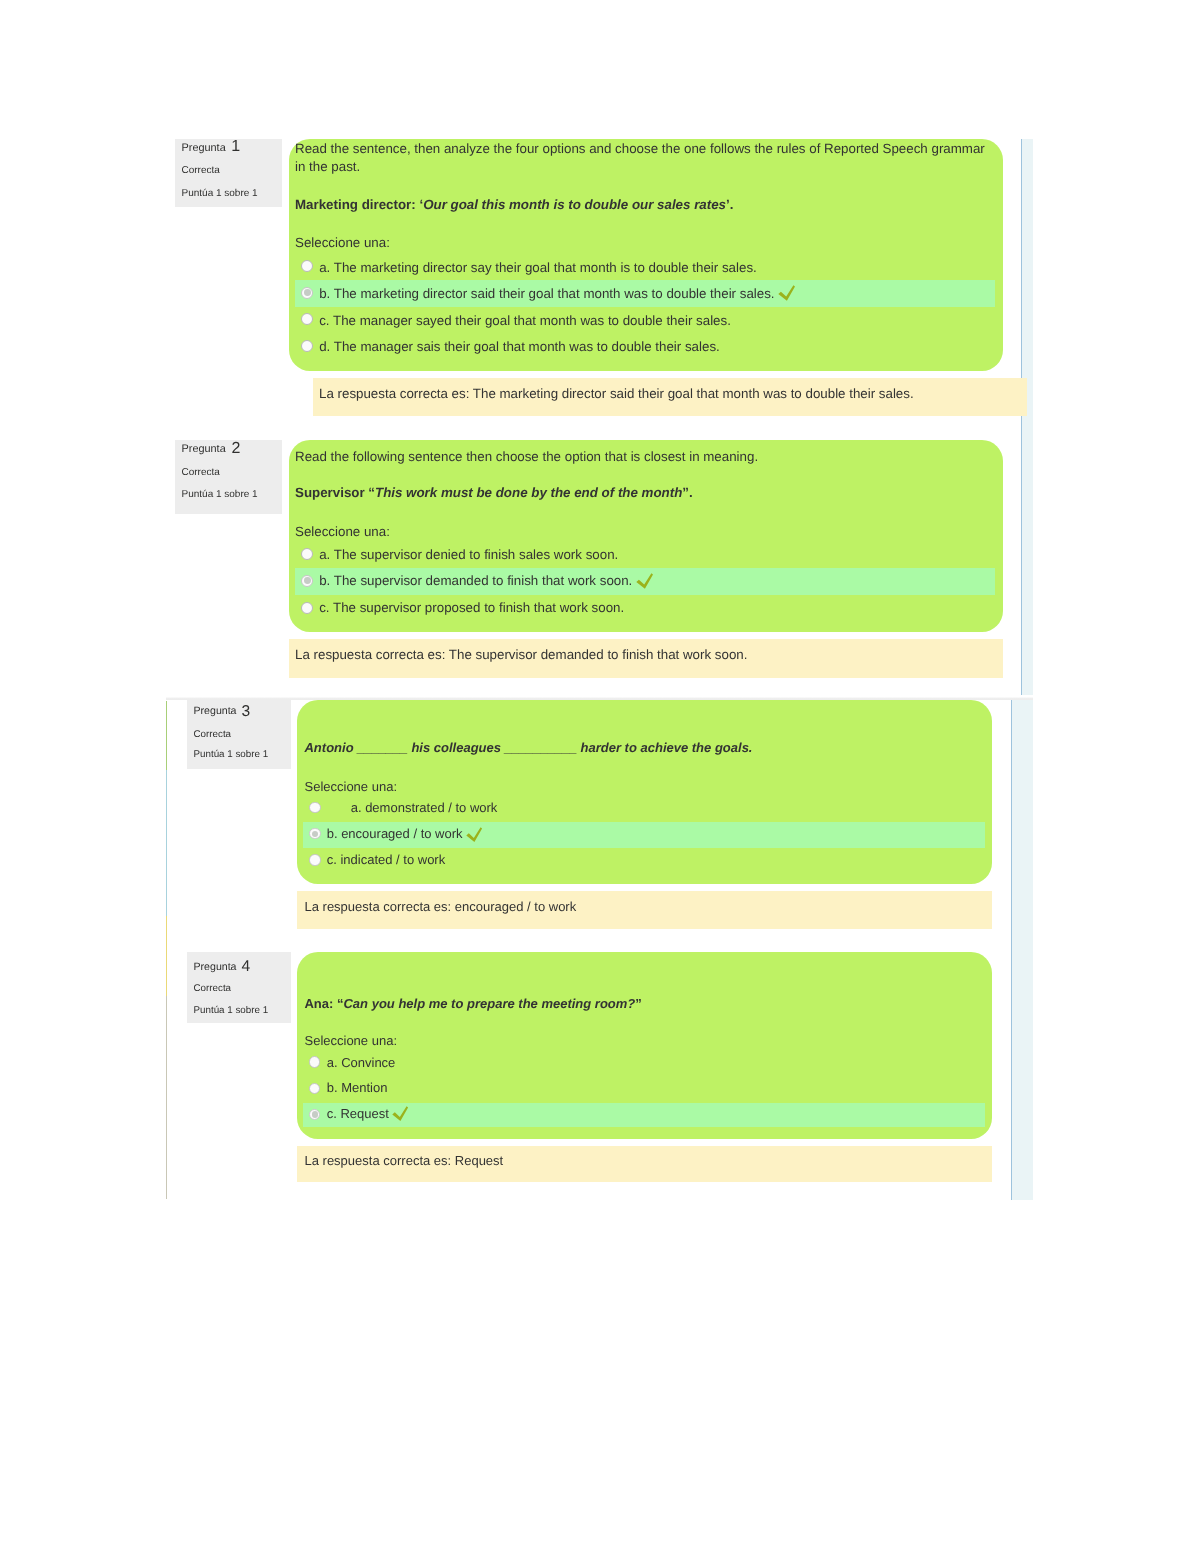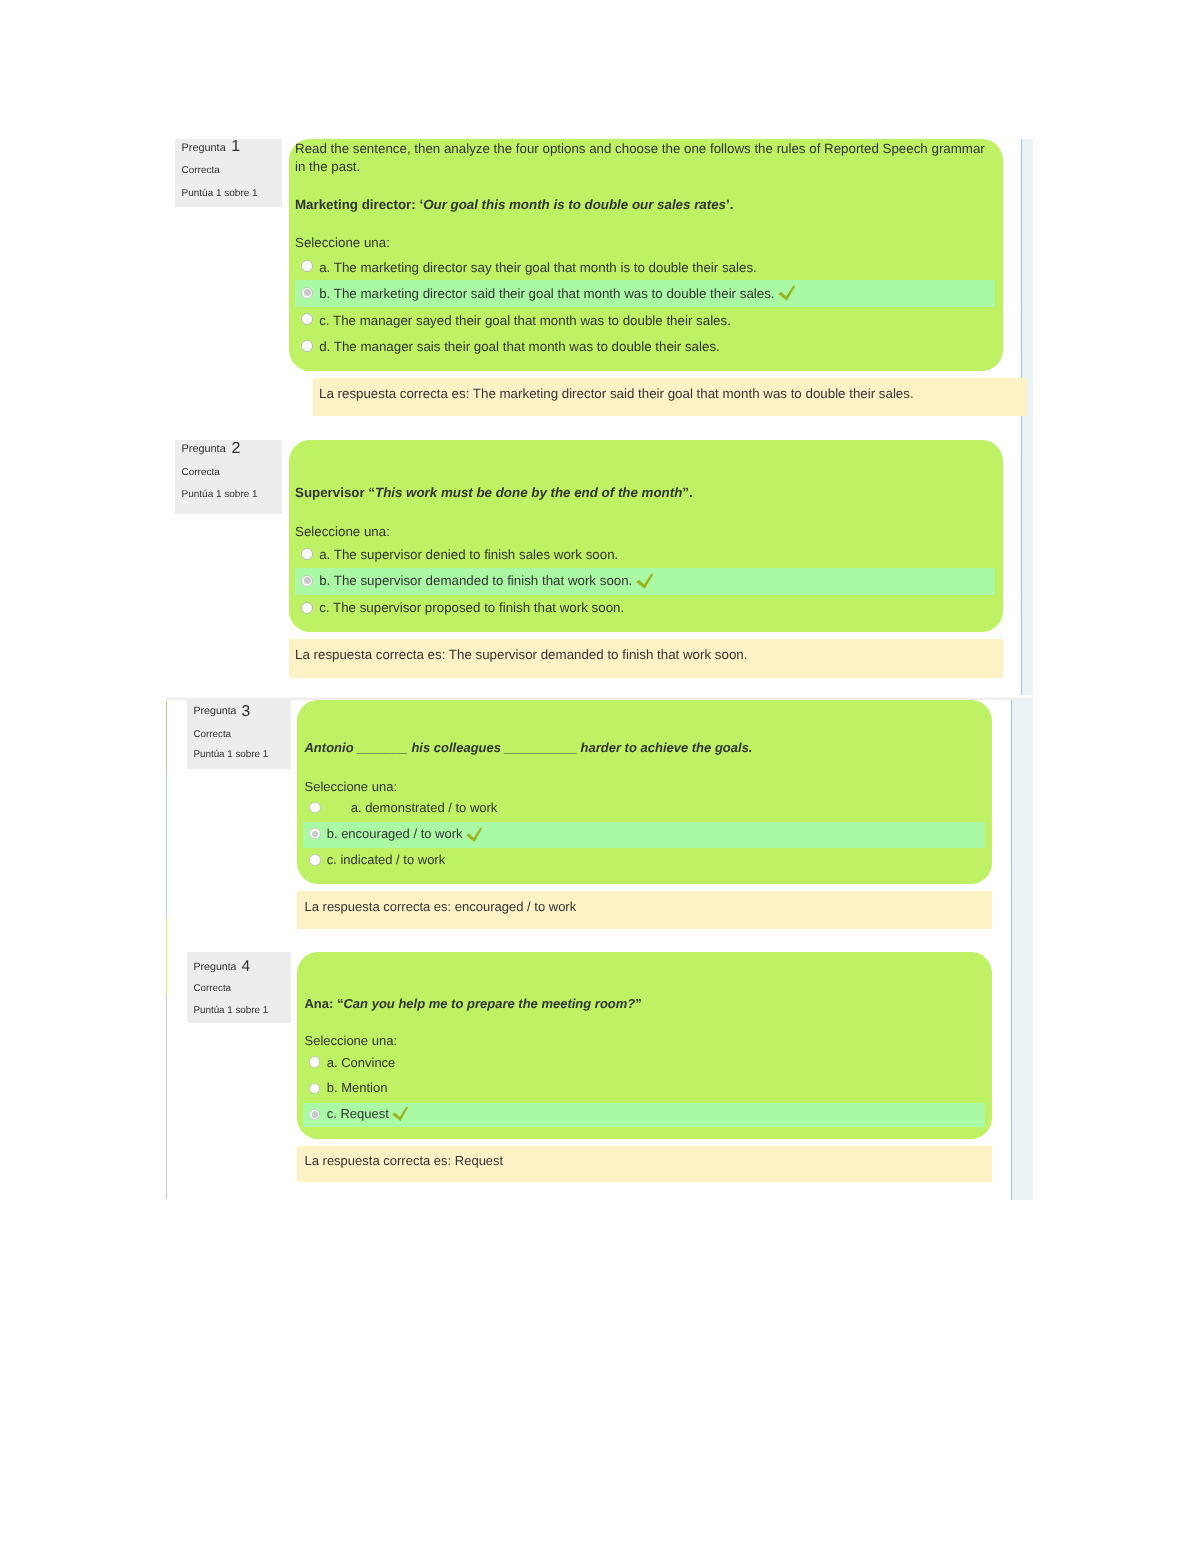--- a/index.html
+++ b/index.html
@@ -96,20 +96,21 @@
 
     <div>
       <div class="info" style="left:175px;top:440.3px;width:107px;height:74px;">
         <span class="pt" style="left:6.5px;top:3.2px;">Pregunta</span>
         <span class="pn" style="left:56.6px;top:-0.8px;">2</span>
         <span class="st" style="left:6.5px;top:26.3px;">Correcta</span>
         <span class="gr" style="left:6.5px;top:48.8px;">Puntúa 1 sobre 1</span>
       </div>
 
       <div class="content" style="left:289px;top:440.3px;width:714px;height:192.2px;">
+        <div class="txw" style="left:6px;top:7.8px;width:700px;">Read the following sentence then choose the option that is closest in meaning.</div>
         <div class="tx" style="left:6px;top:44.8px;"><span class="b">Supervisor “</span><span class="bi">This work must be done by the end of the month</span><span class="b">”.</span></div>
         <div class="tx" style="left:6px;top:83.6px;">Seleccione una:</div>
 
         <div class="hl" style="left:6px;top:128.2px;width:700px;height:26.4px;"></div>
 
         <div>
           <span class="radio" style="left:12.1px;top:108px;width:12px;height:12px;"></span>
           <span class="tx" style="left:30.2px;top:106.6px;">a. The supervisor denied to finish sales work soon.</span>
         </div>
         <div>

